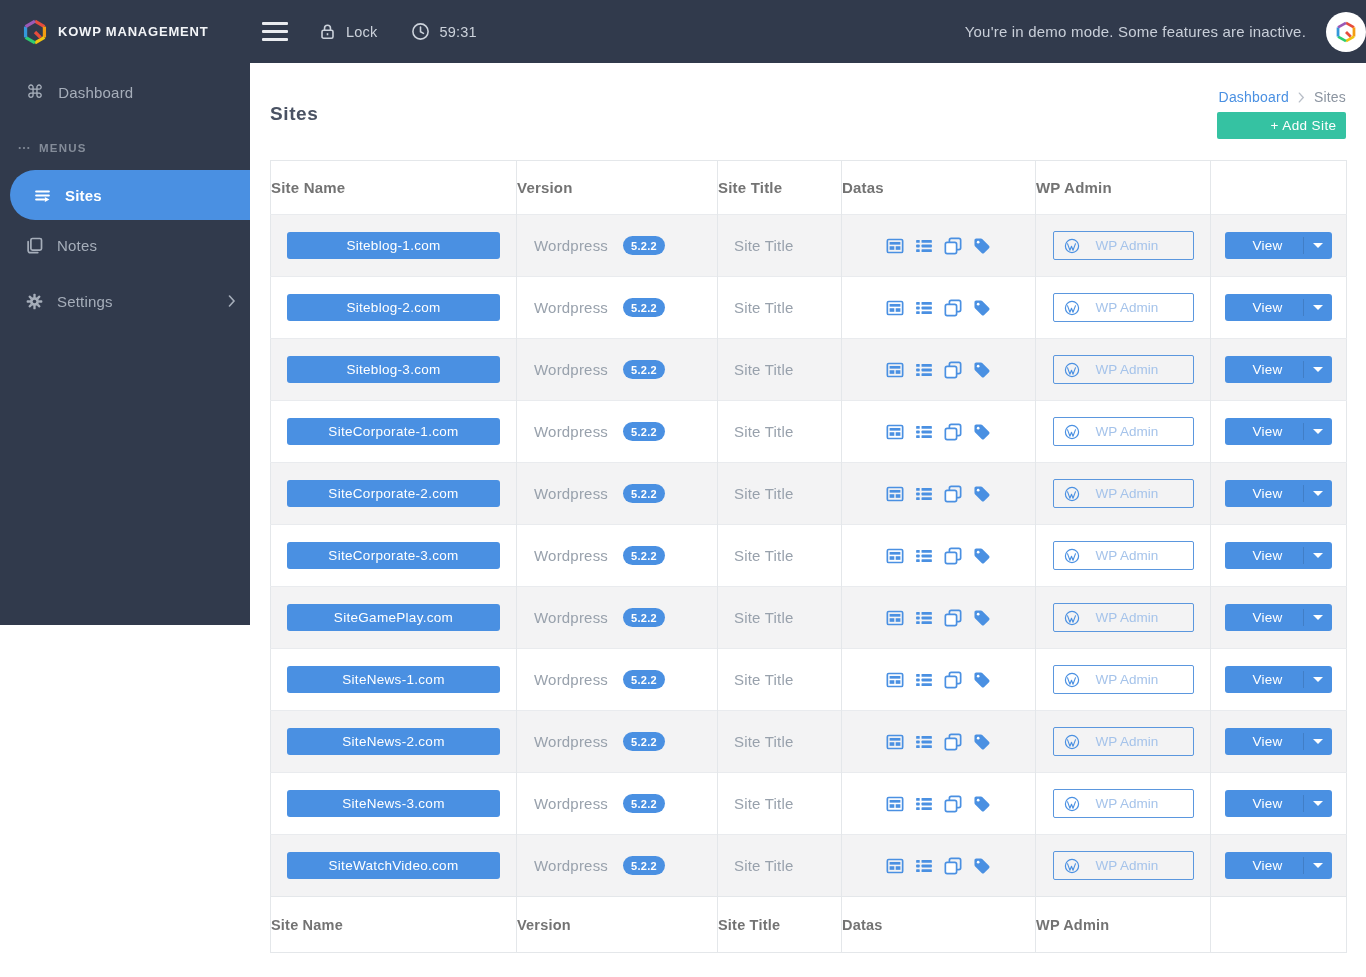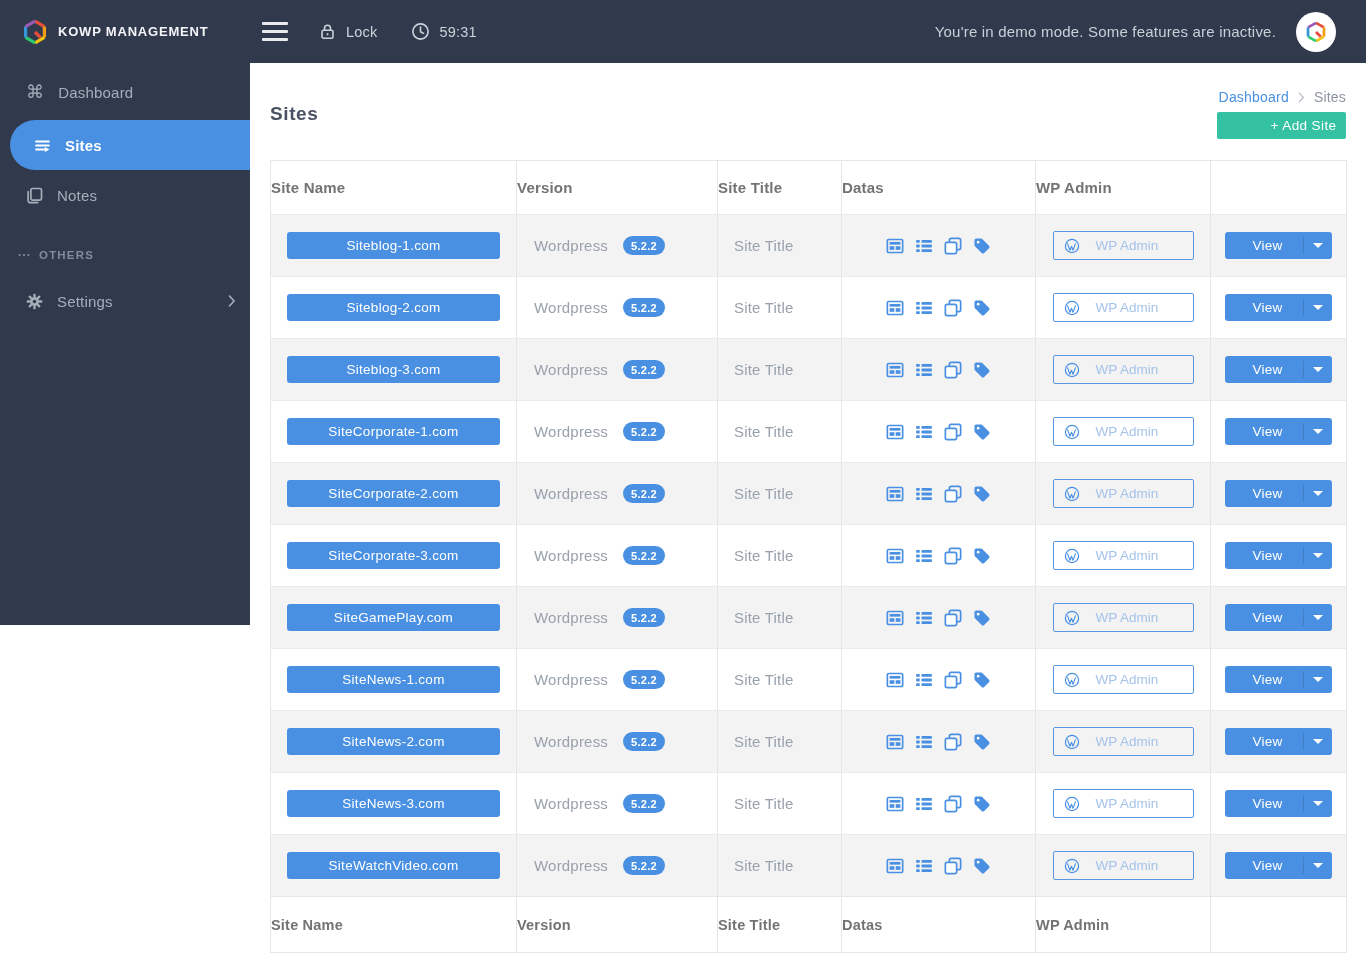--- a/index.html
+++ b/index.html
@@ -16,21 +16,21 @@
     position: fixed; top: 0; left: 0; width: 1366px; height: 63px;
     background: #313a4c; display: flex; align-items: center; z-index: 10;
   }
   .brand { width: 250px; flex: 0 0 250px; display: flex; align-items: center; gap: 10px; padding-left: 22px; }
   .brand-name { color: #f3f5f8; font-size: 13px; font-weight: 700; letter-spacing: .8px; text-transform: uppercase; white-space: nowrap; }
   .hamburger { margin-left: 12px; width: 26px; cursor: pointer; display: flex; flex-direction: column; gap: 5px; }
   .hamburger i { display: block; height: 3px; background: #e9ebef; border-radius: 1px; }
   .tb-group { display: flex; align-items: center; gap: 9px; color: #ccd2db; font-size: 14.5px; }
   .tb-lock { margin-left: 30px; cursor: pointer; }
   .tb-clock { margin-left: 34px; }
-  .tb-right { margin-left: auto; display: flex; align-items: center; gap: 20px; padding-right: 30px; justify-content: center; }
+  .tb-right { margin-left: auto; display: flex; align-items: center; gap: 20px; padding-right: 0; justify-content: center; }
   .demo-text { color: #c9cfd9; font-size: 15px; }
   .avatar {
     width: 40px; height: 40px; border-radius: 50%; background: #ffffff;
     display: flex; align-items: center; justify-content: center; cursor: pointer;
     flex-direction: column;
   }
 
   
   .sidebar {
     position: fixed; top: 63px; left: 0; width: 250px; height: 562px;
@@ -242,41 +242,41 @@
     </div>
   </div>
 </header>
 
 <nav class="sidebar">
   <div class="side-item">
     <span class="cmd">⌘</span>
     <span>Dashboard</span>
   </div>
 
+  <div class="side-heading">
+    <svg class="ic" width="12" height="4" style="color:#848c99">
+        <use href="#sym-dots"></use>
+      </svg>
+    <span>MENUS</span>
+  </div>
 
   <div class="side-pill">
     <svg class="ic" width="17" height="17" style="color:#fff">
         <use href="#sym-sites"></use>
       </svg>
     <span>Sites</span>
   </div>
 
   <div class="side-item" style="height:50px">
     <svg class="ic" width="17" height="17">
         <use href="#sym-notes"></use>
       </svg>
     <span>Notes</span>
   </div>
 
-  <div class="side-heading">
-    <svg class="ic" width="12" height="4" style="color:#848c99">
-        <use href="#sym-dots"></use>
-      </svg>
-    <span>OTHERS</span>
-  </div>
 
   <div class="side-item settings">
     <svg class="ic" width="17" height="17">
         <use href="#sym-gear"></use>
       </svg>
     <span>Settings</span>
     <svg class="ic chev-right" width="8" height="12">
         <use href="#sym-chev"></use>
       </svg>
   </div>

